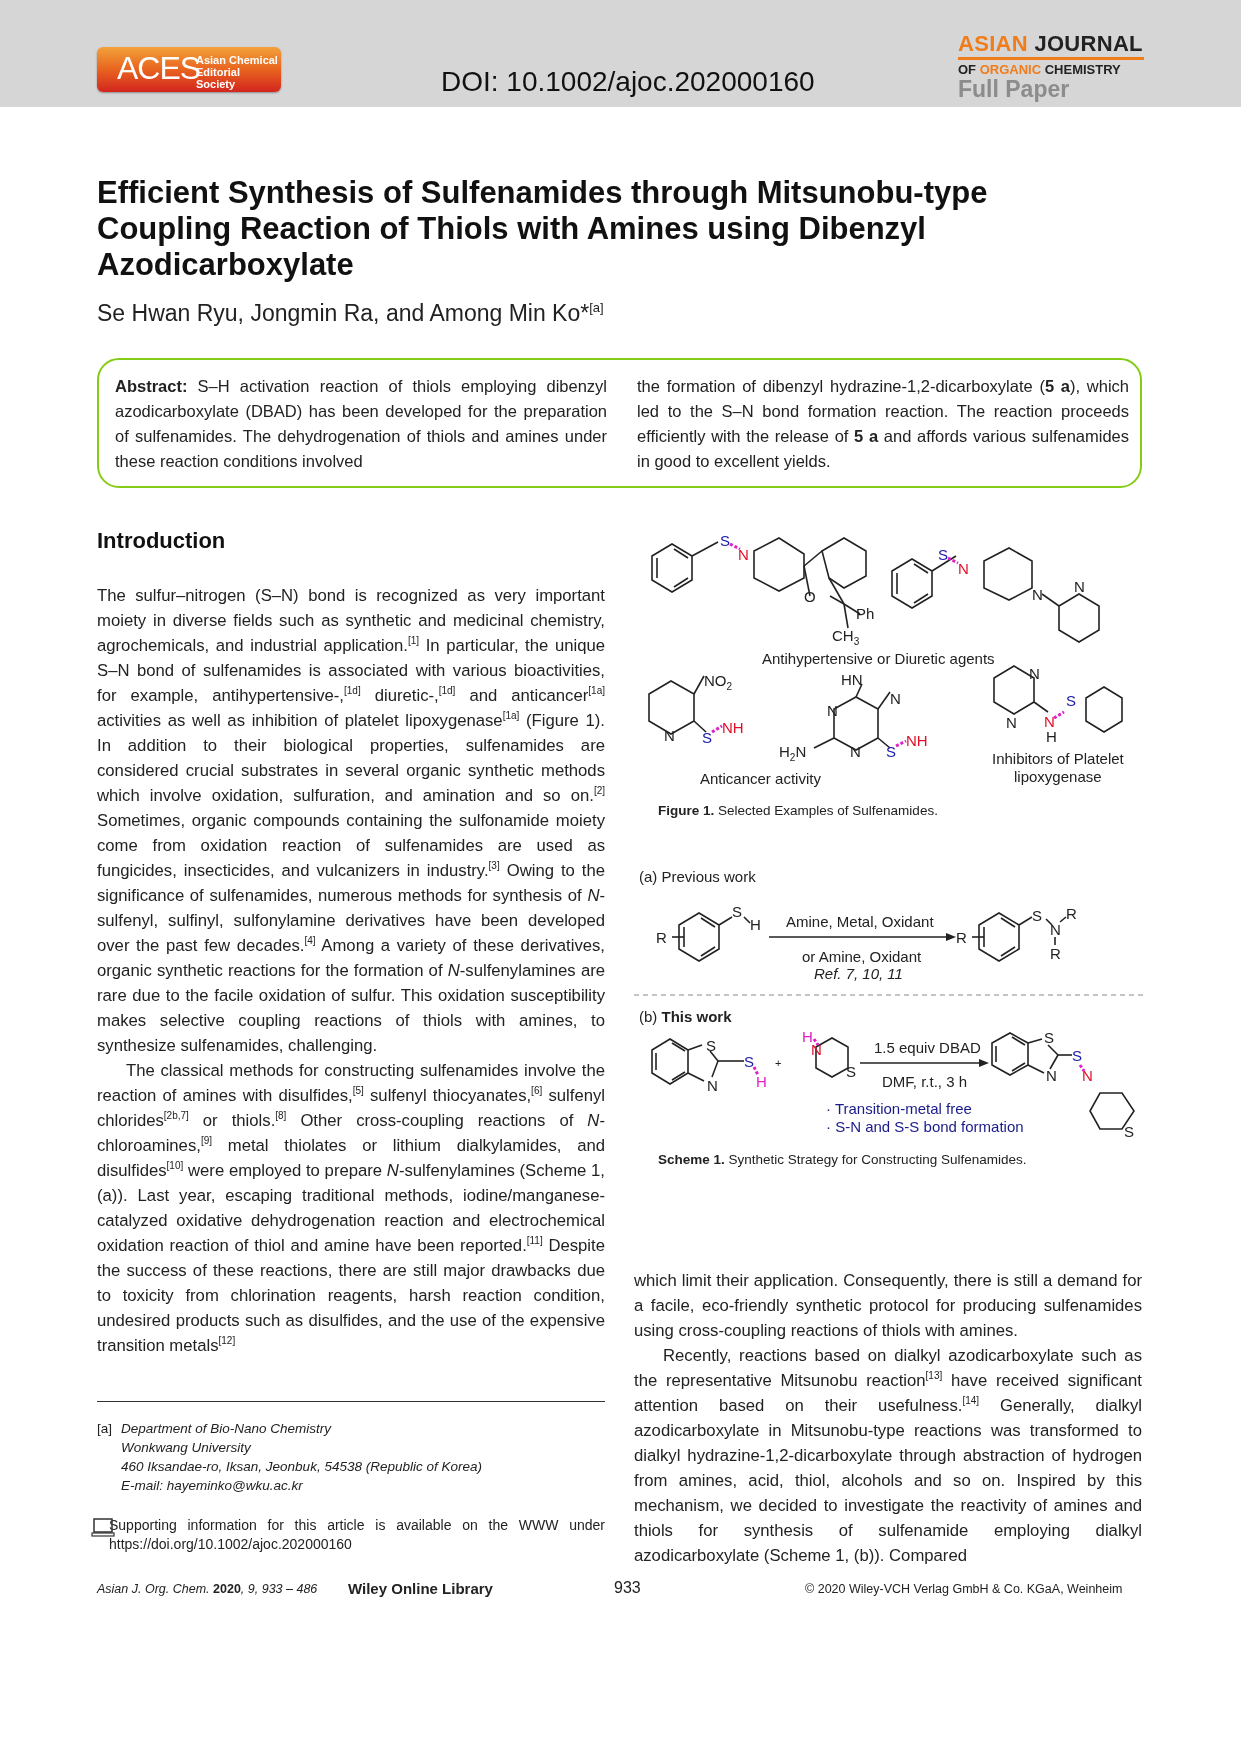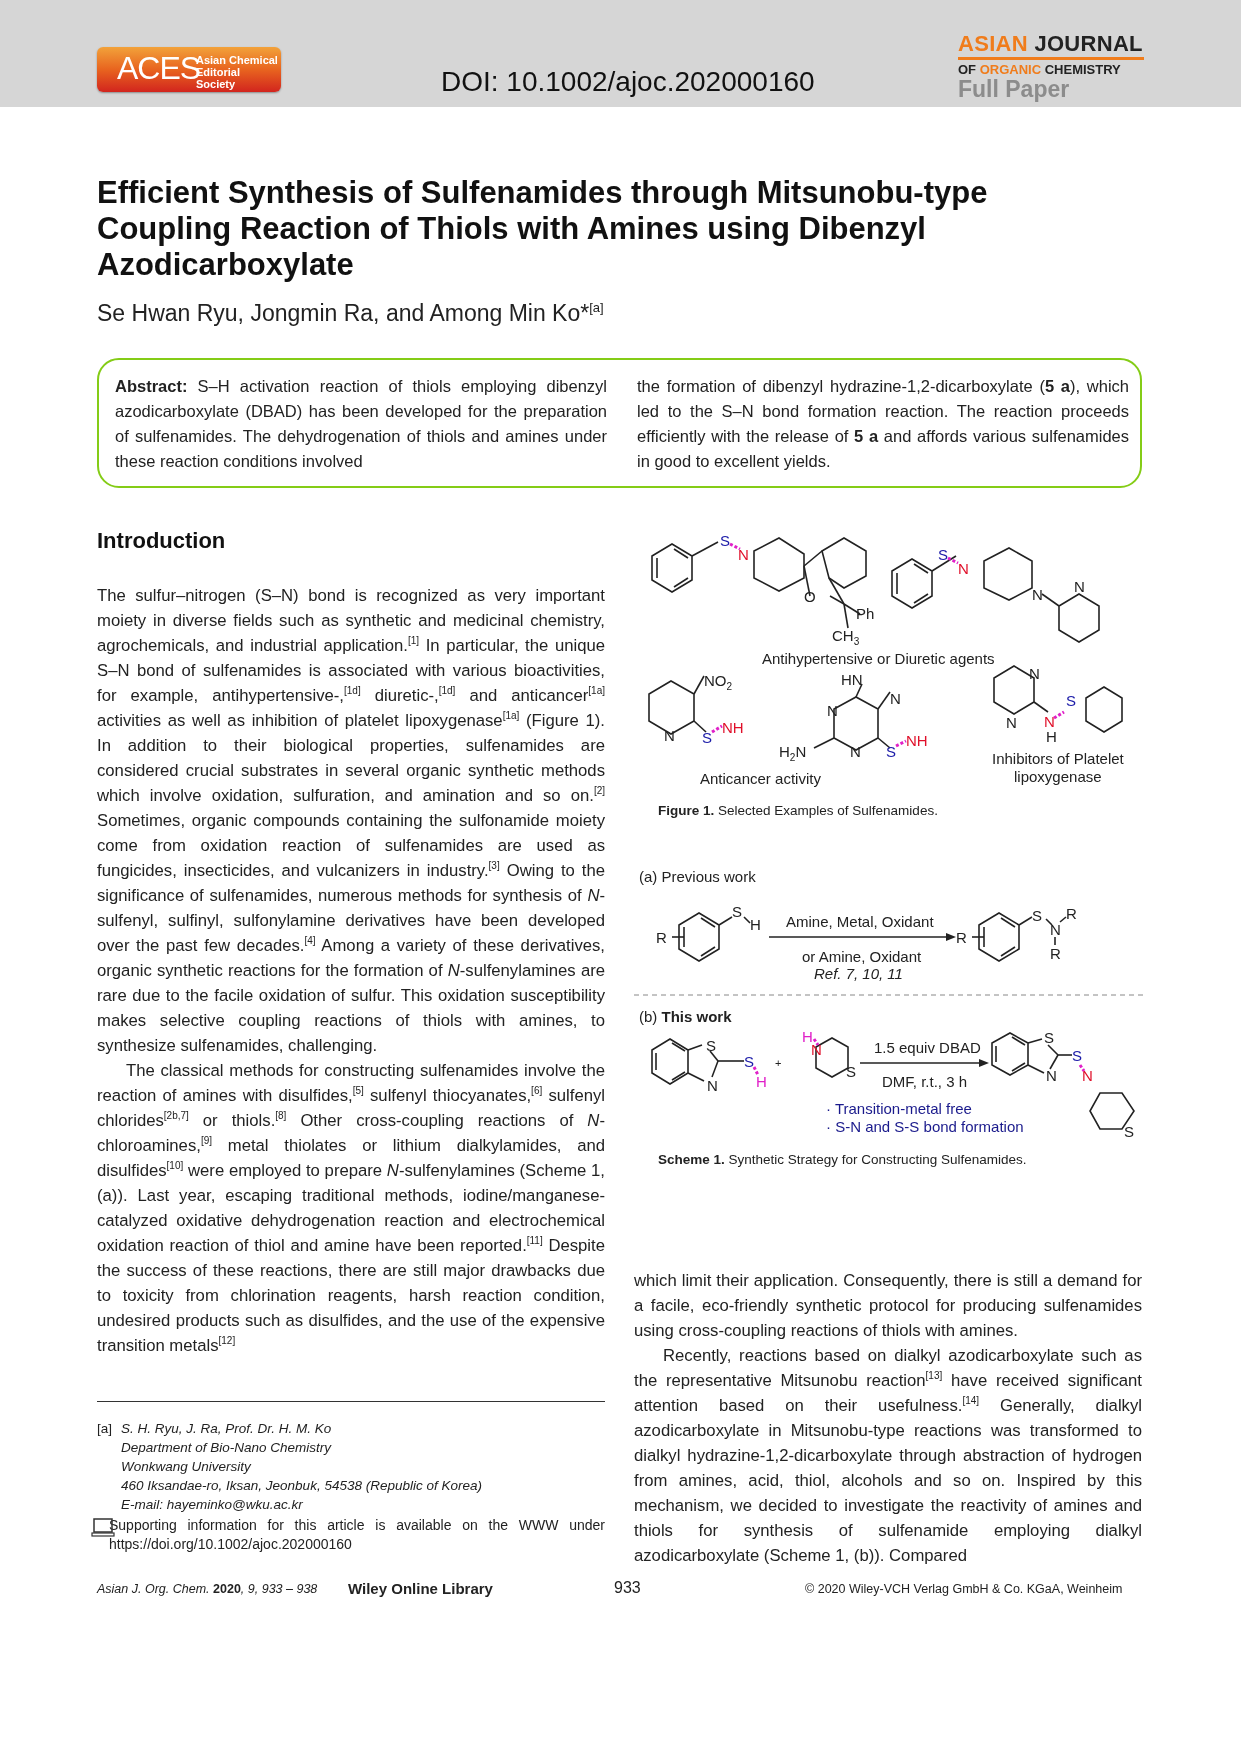--- a/index.html
+++ b/index.html
@@ -290,31 +290,30 @@
         <line x1="446" y1="210" x2="450" y2="216"></line>
     </g>
   </svg>
 </div>
 <div class="fig-cap" style="left:638px; top:1152px;"><b>Scheme 1.</b><span> Synthetic Strategy for Constructing Sulfenamides.</span></div>
 
 <div class="fnrule"></div>
 <div class="footnote">
   <span class="fn-tag">[a]</span>
   <div class="fn-body">
-    <div>S. H. Ryu, J. Ra, Prof. Dr. H. M. Ko</div>
     <div>Department of Bio-Nano Chemistry</div>
     <div>Wonkwang University</div>
     <div>460 Iksandae-ro, Iksan, Jeonbuk, 54538 (Republic of Korea)</div>
     <div>E-mail: hayeminko@wku.ac.kr</div>
   </div>
 </div>
 <div class="si">
   <svg class="si-icon" viewBox="0 0 24 20">
     <rect x="3" y="1" width="18" height="13" fill="none" stroke="#333" stroke-width="1.5"></rect>
     <rect x="1" y="15" width="22" height="3" fill="none" stroke="#333" stroke-width="1.2"></rect>
   </svg>
   <div class="si-text">Supporting information for this article is available on the WWW under https://doi.org/10.1002/ajoc.202000160</div>
 </div>
 
-<div class="footer f-cite"><span>Asian J. Org. Chem.</span> <span class="nb">2020</span><span>, 9, 933 – 938</span></div>
+<div class="footer f-cite"><span>Asian J. Org. Chem.</span> <span class="nb">2020</span><span>, 9, 933 – 486</span></div>
 <div class="footer f-wiley">Wiley Online Library</div>
 <div class="footer f-page">933</div>
 <div class="footer f-copy">© 2020 Wiley-VCH Verlag GmbH &amp; Co. KGaA, Weinheim</div>
 
 </body></html>

